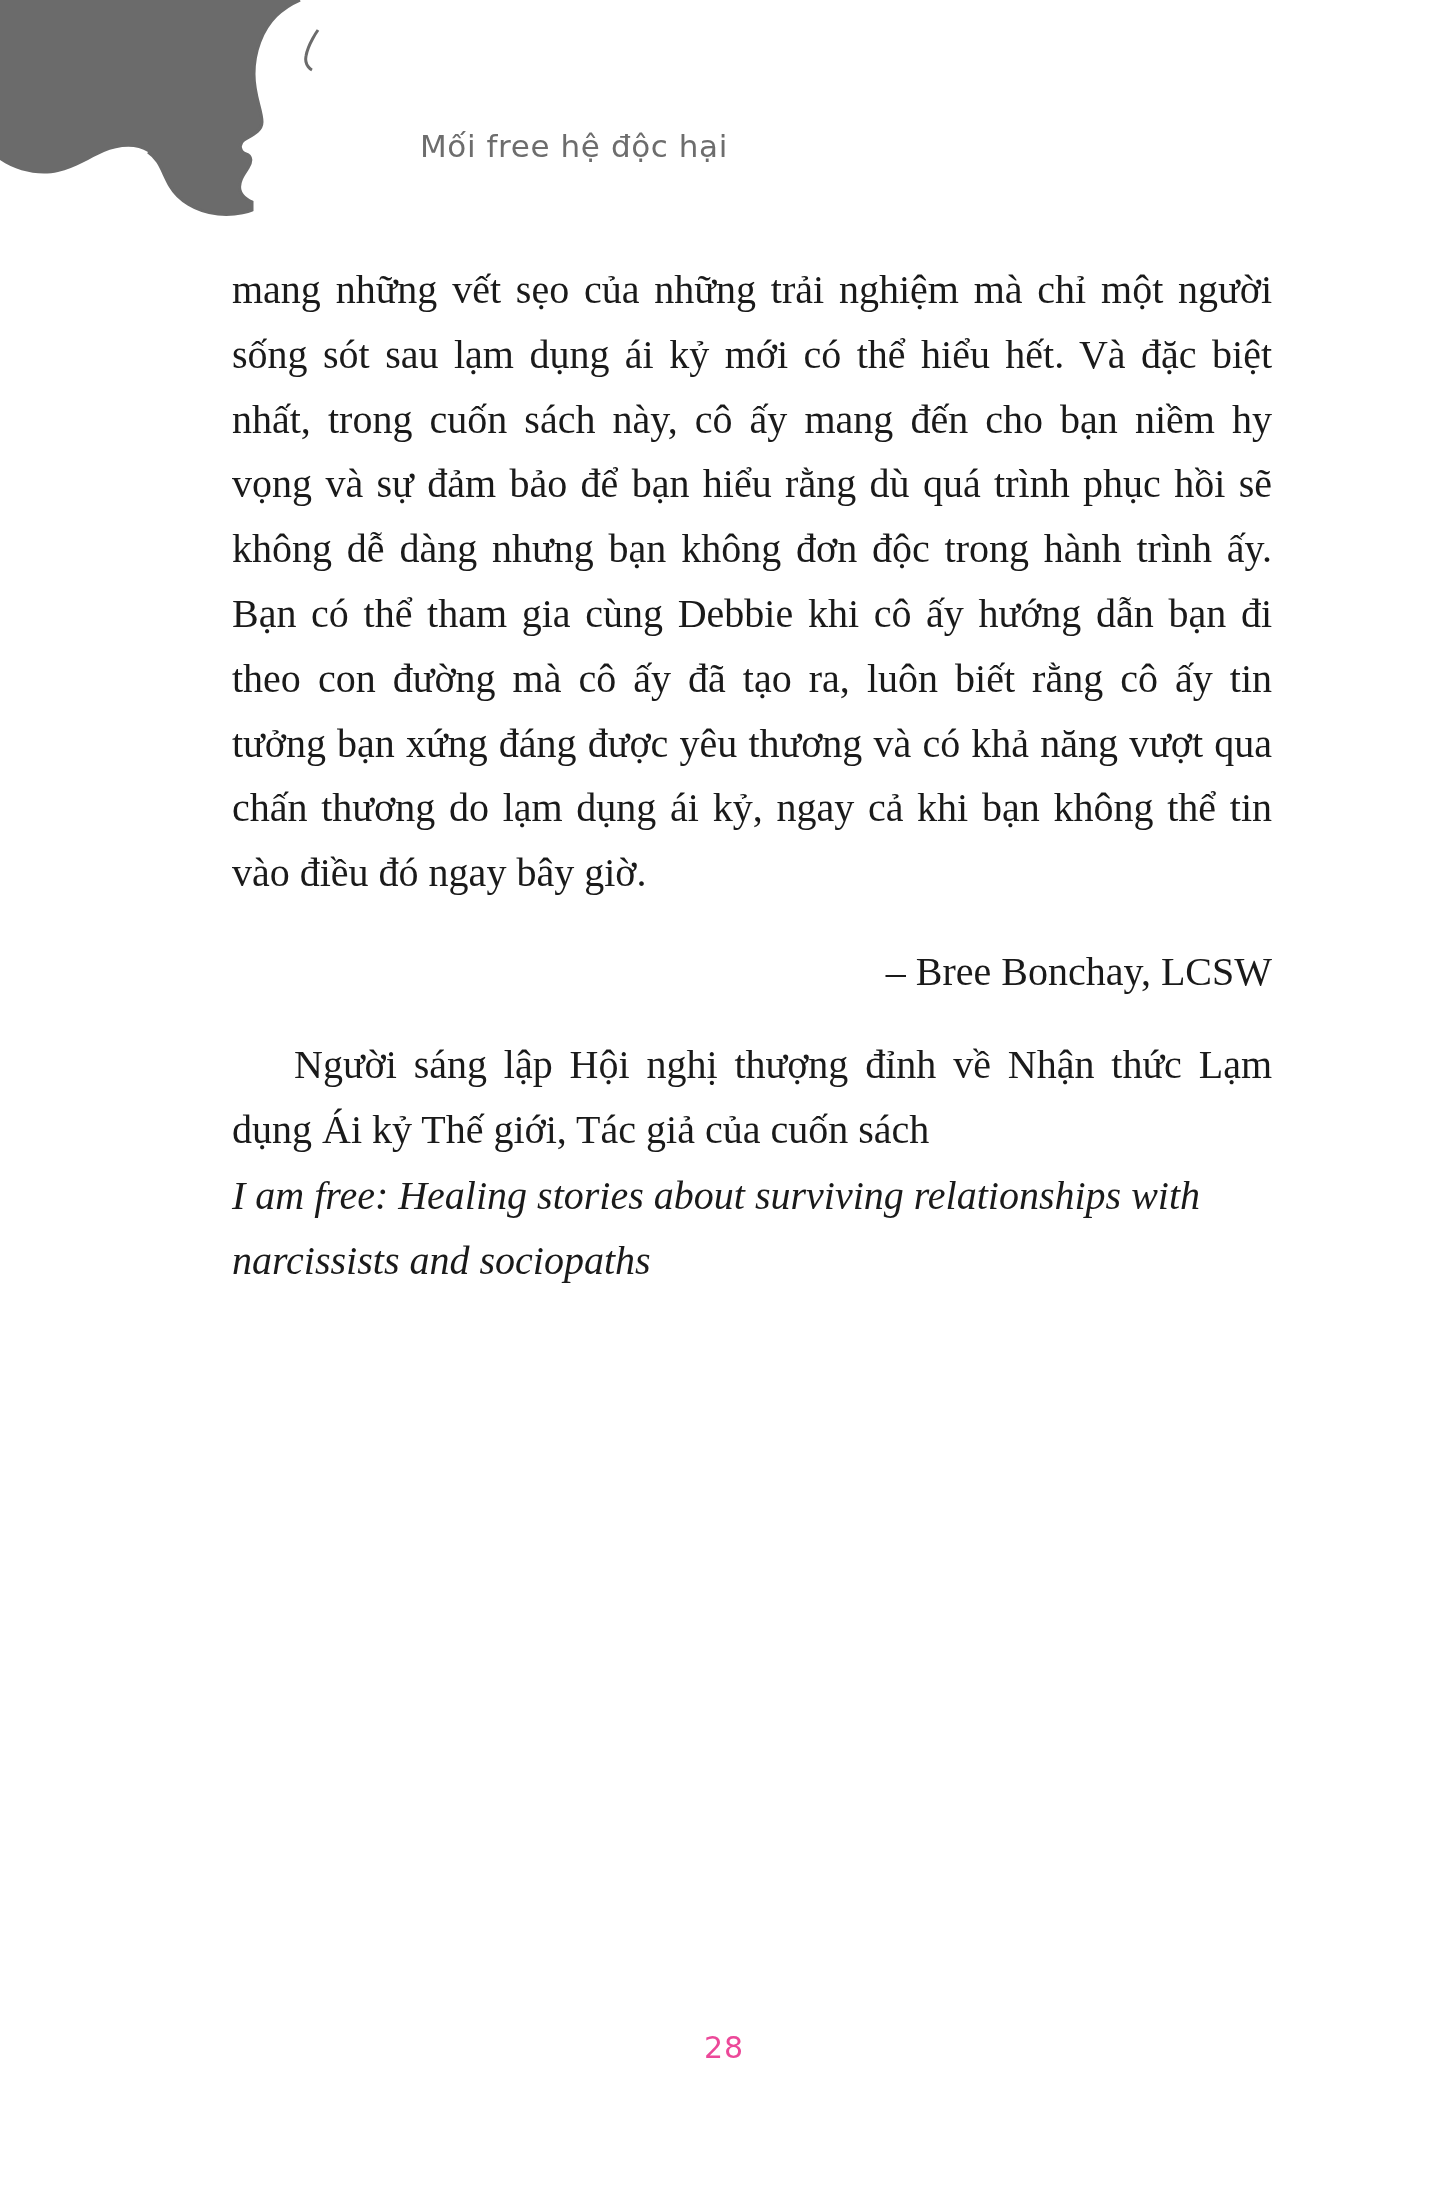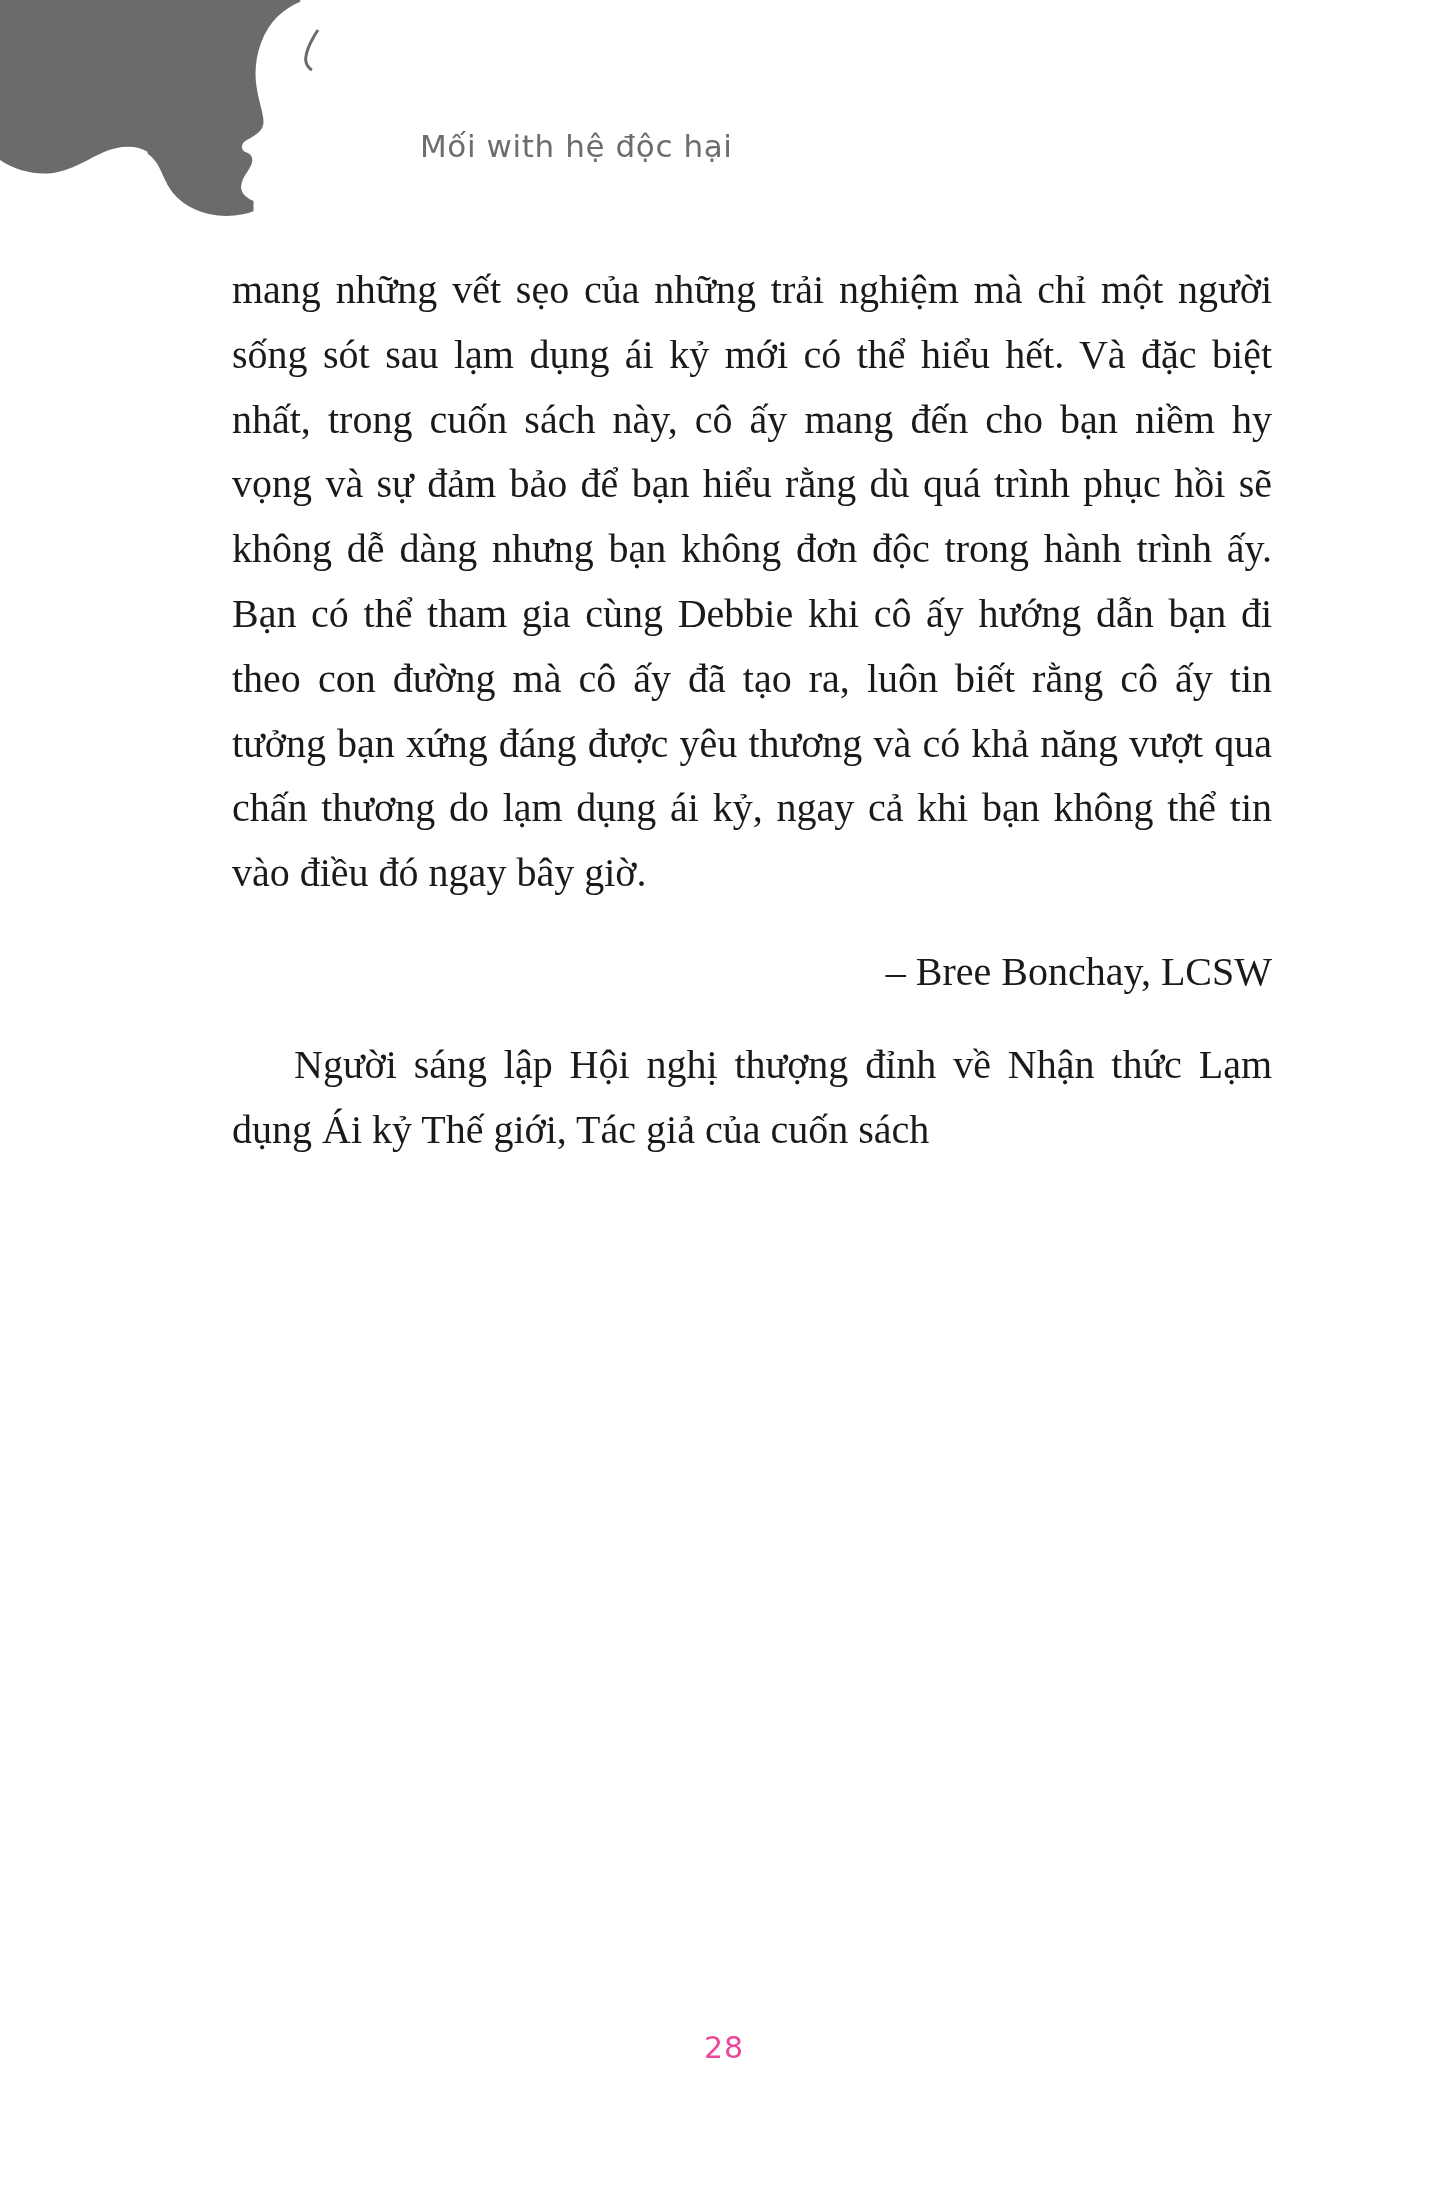--- a/index.html
+++ b/index.html
@@ -103,27 +103,28 @@
              C136,144 118,146 104,152 C90,158 76,168 58,172
              C40,176 18,172 0,160 Z" fill="#6b6b6b"></path>
     <path d="M300,0 C300,0 286,6 276,16 C262,30 254,52 254,74
              C254,96 262,110 262,122 C262,132 250,136 244,140
              C238,144 240,152 246,154 C252,156 252,162 248,168
              C244,174 238,182 240,190 C242,198 252,202 252,202
              L252,210 C252,210 238,216 218,214
              C196,212 178,200 170,186 C162,172 160,160 148,152" fill="none" stroke="#6b6b6b" stroke-width="3"></path>
     <path d="M318,30 C318,30 308,44 306,56 C304,66 312,70 312,70" fill="none" stroke="#6b6b6b" stroke-width="3"></path>
   </svg>
-  <div class="running-head">Mối with hệ độc hại</div>
+  <div class="running-head">Mối free hệ độc hại</div>
 </div>
 
 <div class="page-body">
 
   <p class="continued">mang những vết sẹo của những trải nghiệm mà chỉ một người sống sót sau lạm dụng ái kỷ mới có thể hiểu hết. Và đặc biệt nhất, trong cuốn sách này, cô ấy mang đến cho bạn niềm hy vọng và sự đảm bảo để bạn hiểu rằng dù quá trình phục hồi sẽ không dễ dàng nhưng bạn không đơn độc trong hành trình ấy. Bạn có thể tham gia cùng Debbie khi cô ấy hướng dẫn bạn đi theo con đường mà cô ấy đã tạo ra, luôn biết rằng cô ấy tin tưởng bạn xứng đáng được yêu thương và có khả năng vượt qua chấn thương do lạm dụng ái kỷ, ngay cả khi bạn không thể tin vào điều đó ngay bây giờ.</p>
 
   <p class="attribution">– Bree Bonchay, LCSW</p>
 
   <p class="credit">Người sáng lập Hội nghị thượng đỉnh về Nhận thức Lạm dụng Ái kỷ Thế giới, Tác giả của cuốn sách</p>
 
+  <p class="booktitle">I am free: Healing stories about surviving relationships with narcissists and sociopaths</p>
 
 </div>
 
 <div class="folio">28</div>
 
 </body></html>

